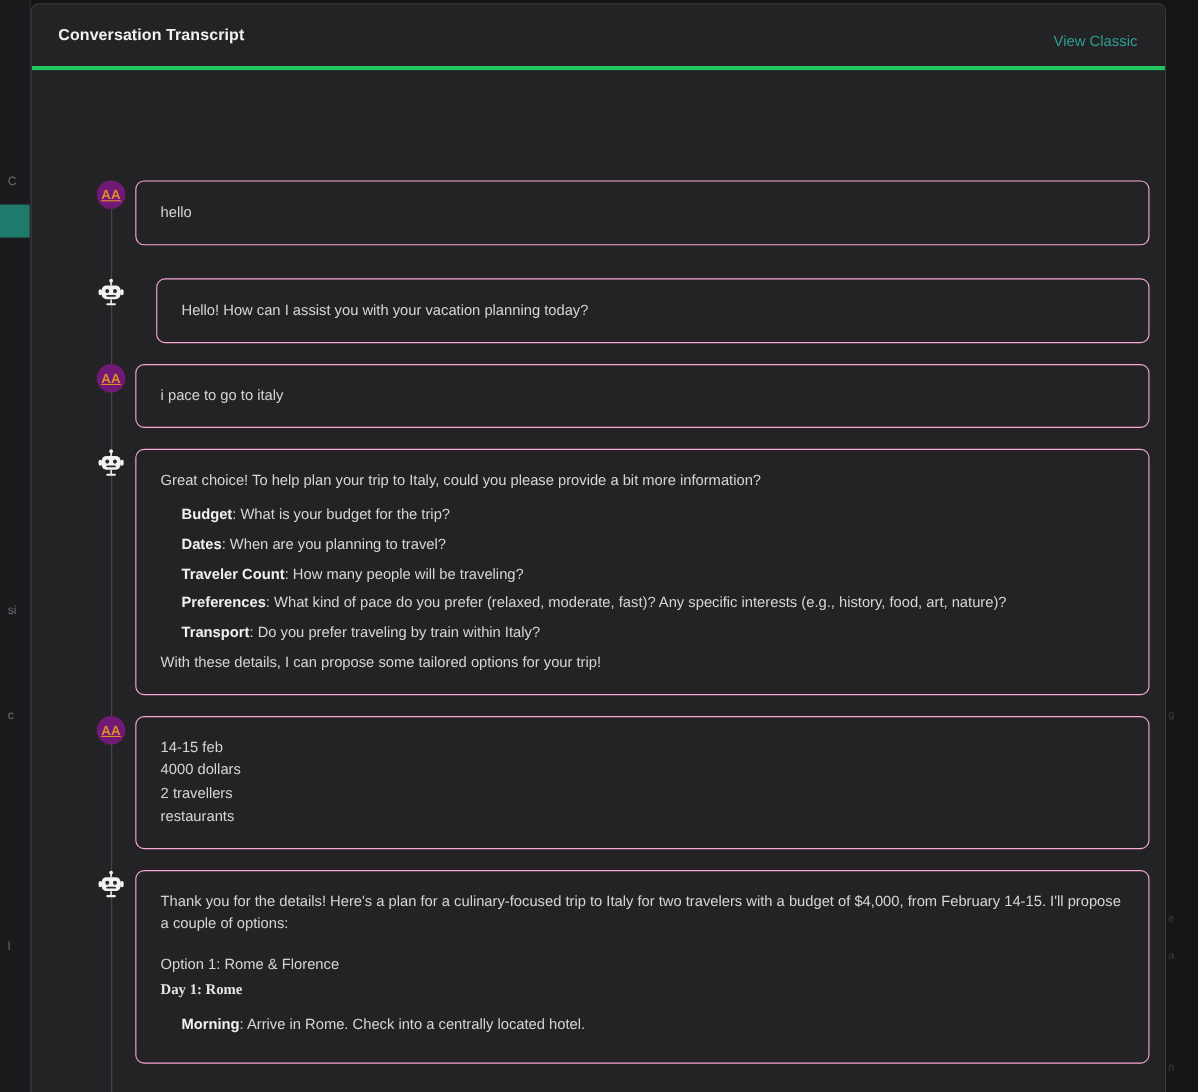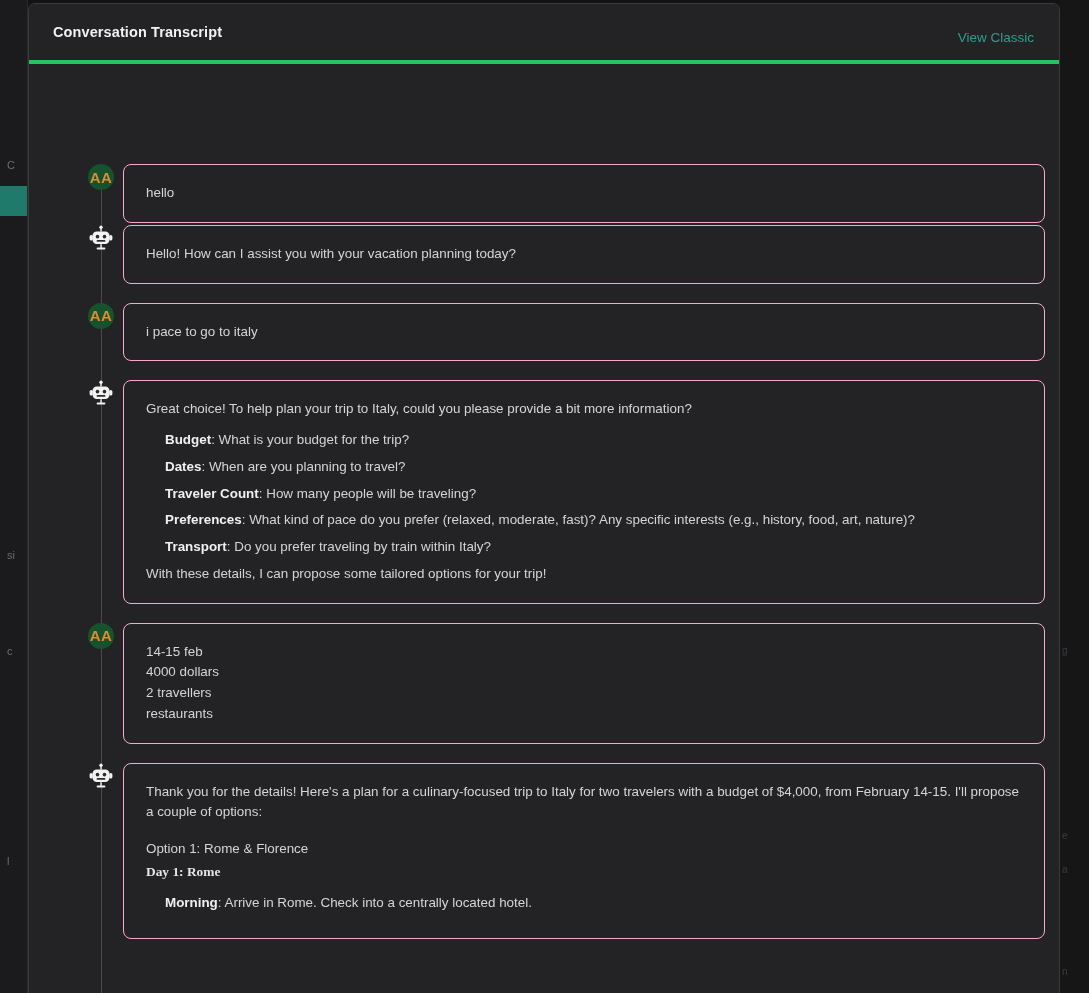--- a/index.html
+++ b/index.html
@@ -127,25 +127,26 @@
     flex: 0 0 26px;
     width: 26px;
     height: 26px;
     border-radius: 50%;
     display: flex;
     align-items: center;
     justify-content: center;
     margin-top: 0;
   }
   .avatar.user {
-    background: #14532d;
+    background: #701a75;
     color: #e08b2c;
-    font-size: 15px;
+    font-size: 12px;
     font-weight: bold;
     letter-spacing: 0.3px;
+    text-decoration: underline;
   }
   .avatar.assistant {
     background: transparent;
     color: #f2f2f3;
   }
   .avatar.assistant svg { display: block; }
 
   
   .bubble {
     margin-left: 9px;
@@ -166,21 +167,21 @@
     list-style: none;
     margin: 10px 0 4px 0;
     padding-left: 19px;
   }
   .bubble li { margin: 0 0 6px 0; }
   .bubble b, .bubble strong { color: #f0f0f1; font-weight: bold; }
   .bubble .day-head { font-weight: bold; color: #e5e5e5; font-family: Liberation Serif, serif; }
 
   
   #msg-0  { margin-top: 100px; }
-  #msg-1  { margin-top: 2px; }
+  #msg-1  { margin-top: 30px; gap: 19px; }
   #msg-2  { margin-top: 19px; }
   #msg-3  { margin-top: 19px; }
   #msg-4  { margin-top: 19px; }
   #msg-5  { margin-top: 19px; justify-content: center; }
 
   .avatar-user-offset { margin-top: 0px; }
   .avatar-bot-offset  { margin-top: 0px; }
 </style>
 </head>
 <body>

